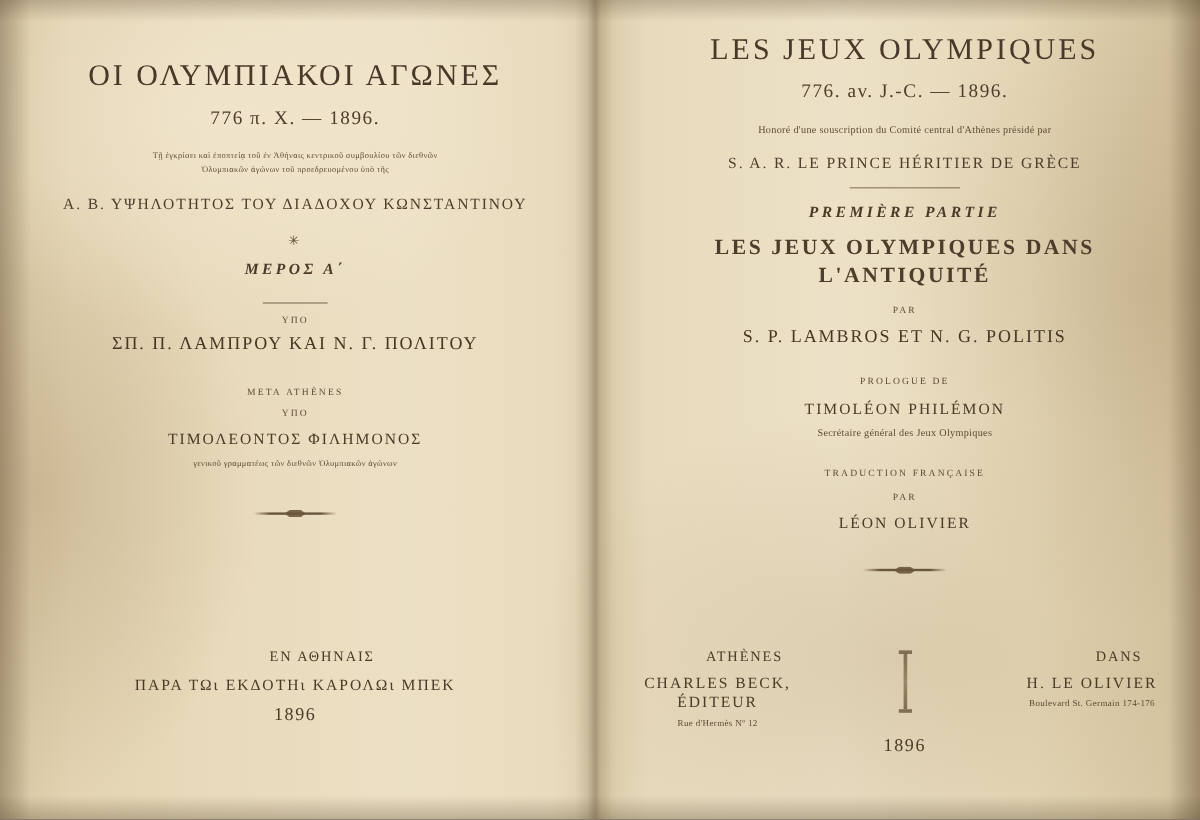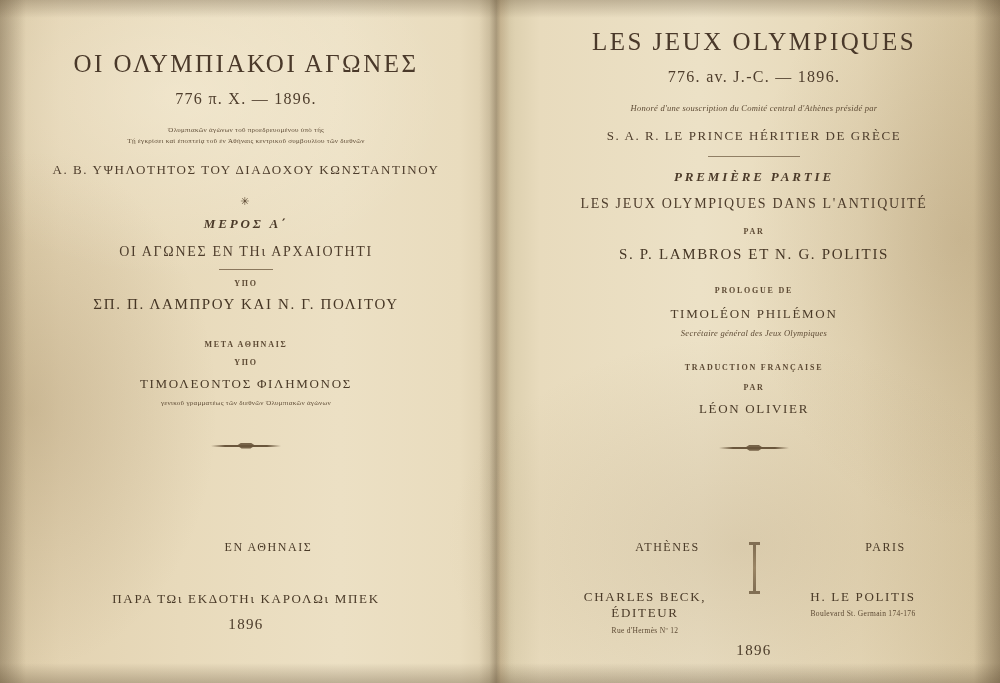--- a/index.html
+++ b/index.html
@@ -126,51 +126,49 @@
     font-family: Liberation Serif, serif;
   }
   .part {
     font-size: 13px;
     letter-spacing: 0.22em;
     font-weight: bold;
     color: #4b3a29;
     font-style: italic;
   }
   .part-sub {
-    font-size: 14px;
+    font-size: 18px;
     letter-spacing: 0.12em;
     color: #4e3d2c;
+    font-weight: bold;
   }
   .tiny-label {
     font-size: 8px;
     letter-spacing: 0.22em;
     color: #5d4a34;
-    font-weight: bold;
   }
   .authors {
     font-size: 15px;
     letter-spacing: 0.11em;
     color: #463625;
   }
   .italic-note {
     font-size: 8.5px;
-    font-style: italic;
     letter-spacing: 0.03em;
     color: #5d4a34;
   }
   .names {
     font-size: 13px;
     letter-spacing: 0.13em;
     color: #4a3a28;
   }
   .imprint-main {
     font-size: 13px;
     letter-spacing: 0.13em;
     color: #4a3a28;
-    margin-top: 28px;
   }
   .imprint-sub {
     font-size: 12px;
     letter-spacing: 0.13em;
     color: #4a3a28;
     margin-left: 45px;
   }
   .year {
     font-size: 15px;
     letter-spacing: 0.09em;
@@ -201,21 +199,21 @@
     width: 92px; height: 1px; margin: 12px auto;
     background: #6a563c; opacity: .7;
   }
   .asterisk {
     font-size: 11px; color: #5d4a34; letter-spacing: .2em;
   }
 
   
   .imprint-cols {
     display: flex;
-    justify-content: center;
+    justify-content: space-between;
     align-items: flex-start;
     gap: 10px;
   }
   .imprint-col {
     width: 180px;
   }
   .imprint-divider {
     width: 18px;
     align-self: stretch;
     display: flex;
@@ -276,43 +274,42 @@
 <div class="spread">
 
   <div class="page left">
     <div class="inner">
 
       <div class="t title">ΟΙ ΟΛΥΜΠΙΑΚΟΙ ΑΓΩΝΕΣ</div>
       <div class="sp-10"></div>
       <div class="t subtitle">776 π. Χ. — 1896.</div>
 
       <div class="sp-16"></div>
+      <div class="t micro">Τῇ ἐγκρίσει καὶ ἐποπτείᾳ τοῦ ἐν Ἀθήναις κεντρικοῦ συμβουλίου τῶν διεθνῶν</div>
       <div class="t micro">Ὀλυμπιακῶν ἀγώνων τοῦ προεδρευομένου ὑπὸ τῆς</div>
-      <div class="t micro">Τῇ ἐγκρίσει καὶ ἐποπτείᾳ τοῦ ἐν Ἀθήναις κεντρικοῦ συμβουλίου τῶν διεθνῶν</div>
 
       <div class="sp-16"></div>
       <div class="t small-caps-line">Α. Β. ΥΨΗΛΟΤΗΤΟΣ ΤΟΥ ΔΙΑΔΟΧΟΥ ΚΩΝΣΤΑΝΤΙΝΟΥ</div>
 
       <div class="sp-16"></div>
       <div class="t asterisk">✳</div>
       <div class="sp-8"></div>
 
       <div class="t part">ΜΕΡΟΣ Α΄</div>
       <div class="sp-10"></div>
-      <div class="t part-sub">ΟΙ ΑΓΩΝΕΣ ΕΝ ΤΗι ΑΡΧΑΙΟΤΗΤΙ</div>
 
       <div class="rule-short"></div>
 
       <div class="t tiny-label">ΥΠΟ</div>
       <div class="sp-6"></div>
       <div class="t authors">ΣΠ. Π. ΛΑΜΠΡΟΥ ΚΑΙ Ν. Γ. ΠΟΛΙΤΟΥ</div>
       <div class="sp-6"></div>
 
       <div class="sp-20"></div>
-      <div class="t tiny-label">ΜΕΤΑ ΑΘΗΝΑΙΣ</div>
+      <div class="t tiny-label">ΜΕΤΑ ATHÈNES</div>
       <div class="sp-8"></div>
       <div class="t tiny-label">ΥΠΟ</div>
       <div class="sp-8"></div>
       <div class="t names">ΤΙΜΟΛΕΟΝΤΟΣ ΦΙΛΗΜΟΝΟΣ</div>
       <div class="sp-6"></div>
       <div class="t micro">γενικοῦ γραμματέως τῶν διεθνῶν Ὀλυμπιακῶν ἀγώνων</div>
 
       <div class="sp-34"></div>
       <div class="orn-dash"></div>
     </div>
@@ -379,23 +376,23 @@
           <div class="t addr">Rue d'Hermès Nº 12</div>
         </div>
 
         <div class="imprint-divider">
           <div class="vcap"></div>
           <div class="vbar"></div>
           <div class="vcap"></div>
         </div>
 
         <div class="imprint-col">
-          <div class="t imprint-sub">PARIS</div>
+          <div class="t imprint-sub">DANS</div>
           <div class="sp-6"></div>
-          <div class="t imprint-main">H. LE POLITIS</div>
+          <div class="t imprint-main">H. LE OLIVIER</div>
           <div class="sp-4"></div>
           <div class="t addr">Boulevard St. Germain 174-176</div>
         </div>
       </div>
       <div class="t year pos-abs-year">1896</div>
     </div>
   </div>
 
   <div class="gutter"></div>
   <div class="edge-left"></div>

